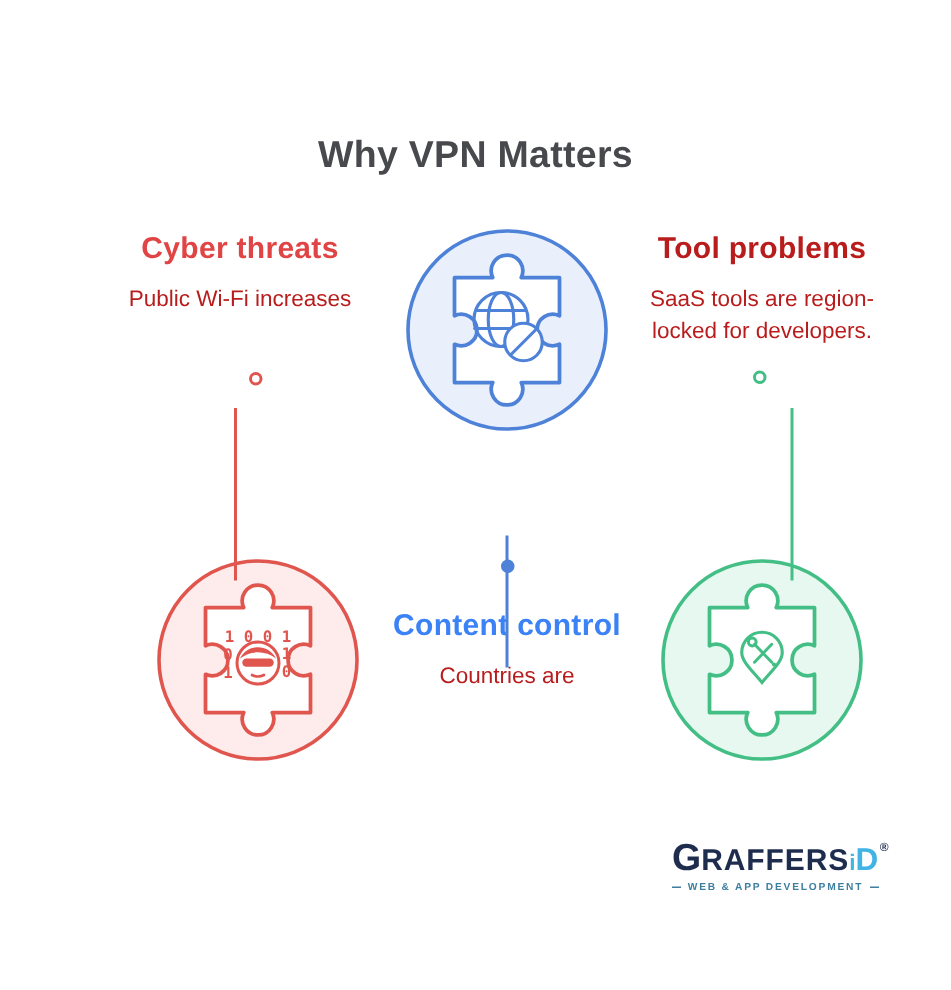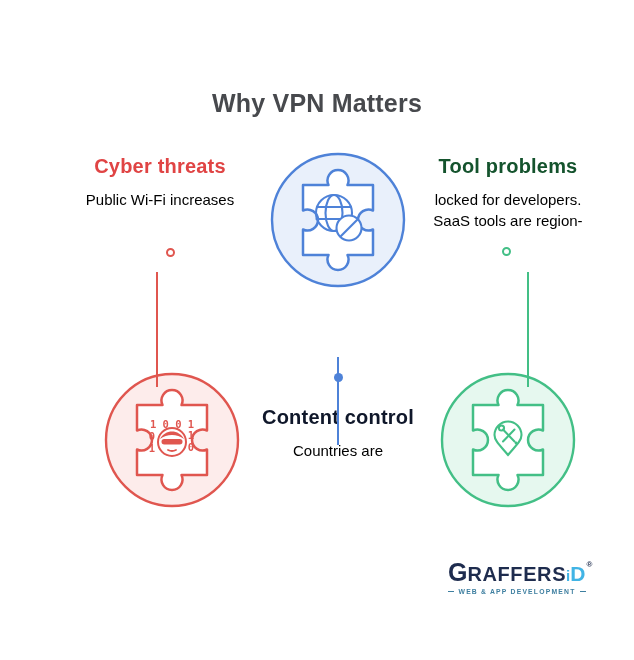--- a/index.html
+++ b/index.html
@@ -6,27 +6,27 @@
   #stage{
     position:relative;width:634px;height:660px;background:#ffffff;overflow:hidden;
     font-family:"Liberation Sans", sans-serif;
   }
   .title{
     position:absolute;top:72px;left:0;width:634px;text-align:center;
     font-size:25px;font-weight:700;color:#47494d;letter-spacing:.2px;z-index:2;
   }
   .text-block{position:absolute;width:240px;text-align:center;z-index:2;}
   .text-block h2{margin:0 0 11px 0;font-size:20px;font-weight:700;letter-spacing:.2px;}
-  .text-block .body-line{font-size:15px;line-height:21px;color:#000000;}
+  .text-block .body-line{font-size:15px;line-height:21px;color:#b91c1c;}
   #block-cyber{left:40px;top:155px;}
   #block-tools{left:388px;top:155px;}
   #block-content{left:218px;top:406px;}
   #block-cyber h2{color:#e04444;}
-  #block-tools h2{color:#14532d;}
-  #block-content h2{color:#0f172a;}
+  #block-tools h2{color:#b91c1c;}
+  #block-content h2{color:#3b82f6;}
   .badge-svg{position:absolute;z-index:1;}
   #icon-blue{left:268px;top:150px;}
   #icon-red{left:102px;top:370px;}
   #icon-green{left:438px;top:370px;}
   .connector{position:absolute;z-index:3;}
   .line-v{width:2px;}
   #line-red{left:156px;top:272px;height:115px;background:#e0564f;}
   #line-green{left:527px;top:272px;height:115px;background:#43bf86;}
   #line-blue{left:337px;top:357px;height:88px;background:#4e82d8;}
   .dot-ring{width:9px;height:9px;border-radius:50%;background:#ffffff;box-sizing:border-box;}
@@ -52,22 +52,22 @@
 
   <h1 class="title">Why VPN Matters</h1>
 
   <div class="text-block" id="block-cyber">
     <h2>Cyber threats</h2>
     <div class="body-line">Public Wi-Fi increases</div>
   </div>
 
   <div class="text-block" id="block-tools">
     <h2>Tool problems</h2>
+    <div class="body-line">SaaS tools are region-</div>
     <div class="body-line">locked for developers.</div>
-    <div class="body-line">SaaS tools are region-</div>
   </div>
 
   <div class="text-block" id="block-content">
     <h2>Content control</h2>
     <div class="body-line">Countries are</div>
   </div>
 
   <svg class="badge-svg" id="icon-blue" width="140" height="140" viewBox="-70 -70 140 140">
     <circle r="66" fill="#e9f0fb" stroke="#4e82d8" stroke-width="2.4"></circle>
     <path d="M -35 -35 L -9.5 -35 A 10.5 10.5 0 1 1 9.5 -35 L 35 -35 L 35 -9.5 A 10.5 10.5 0 1 0 35 9.5 L 35 35 L 9.5 35 A 10.5 10.5 0 1 1 -9.5 35 L -35 35 L -35 9.5 A 10.5 10.5 0 1 0 -35 -9.5 Z" fill="#ffffff" stroke="#4e82d8" stroke-width="2.5" stroke-linejoin="round"></path>

